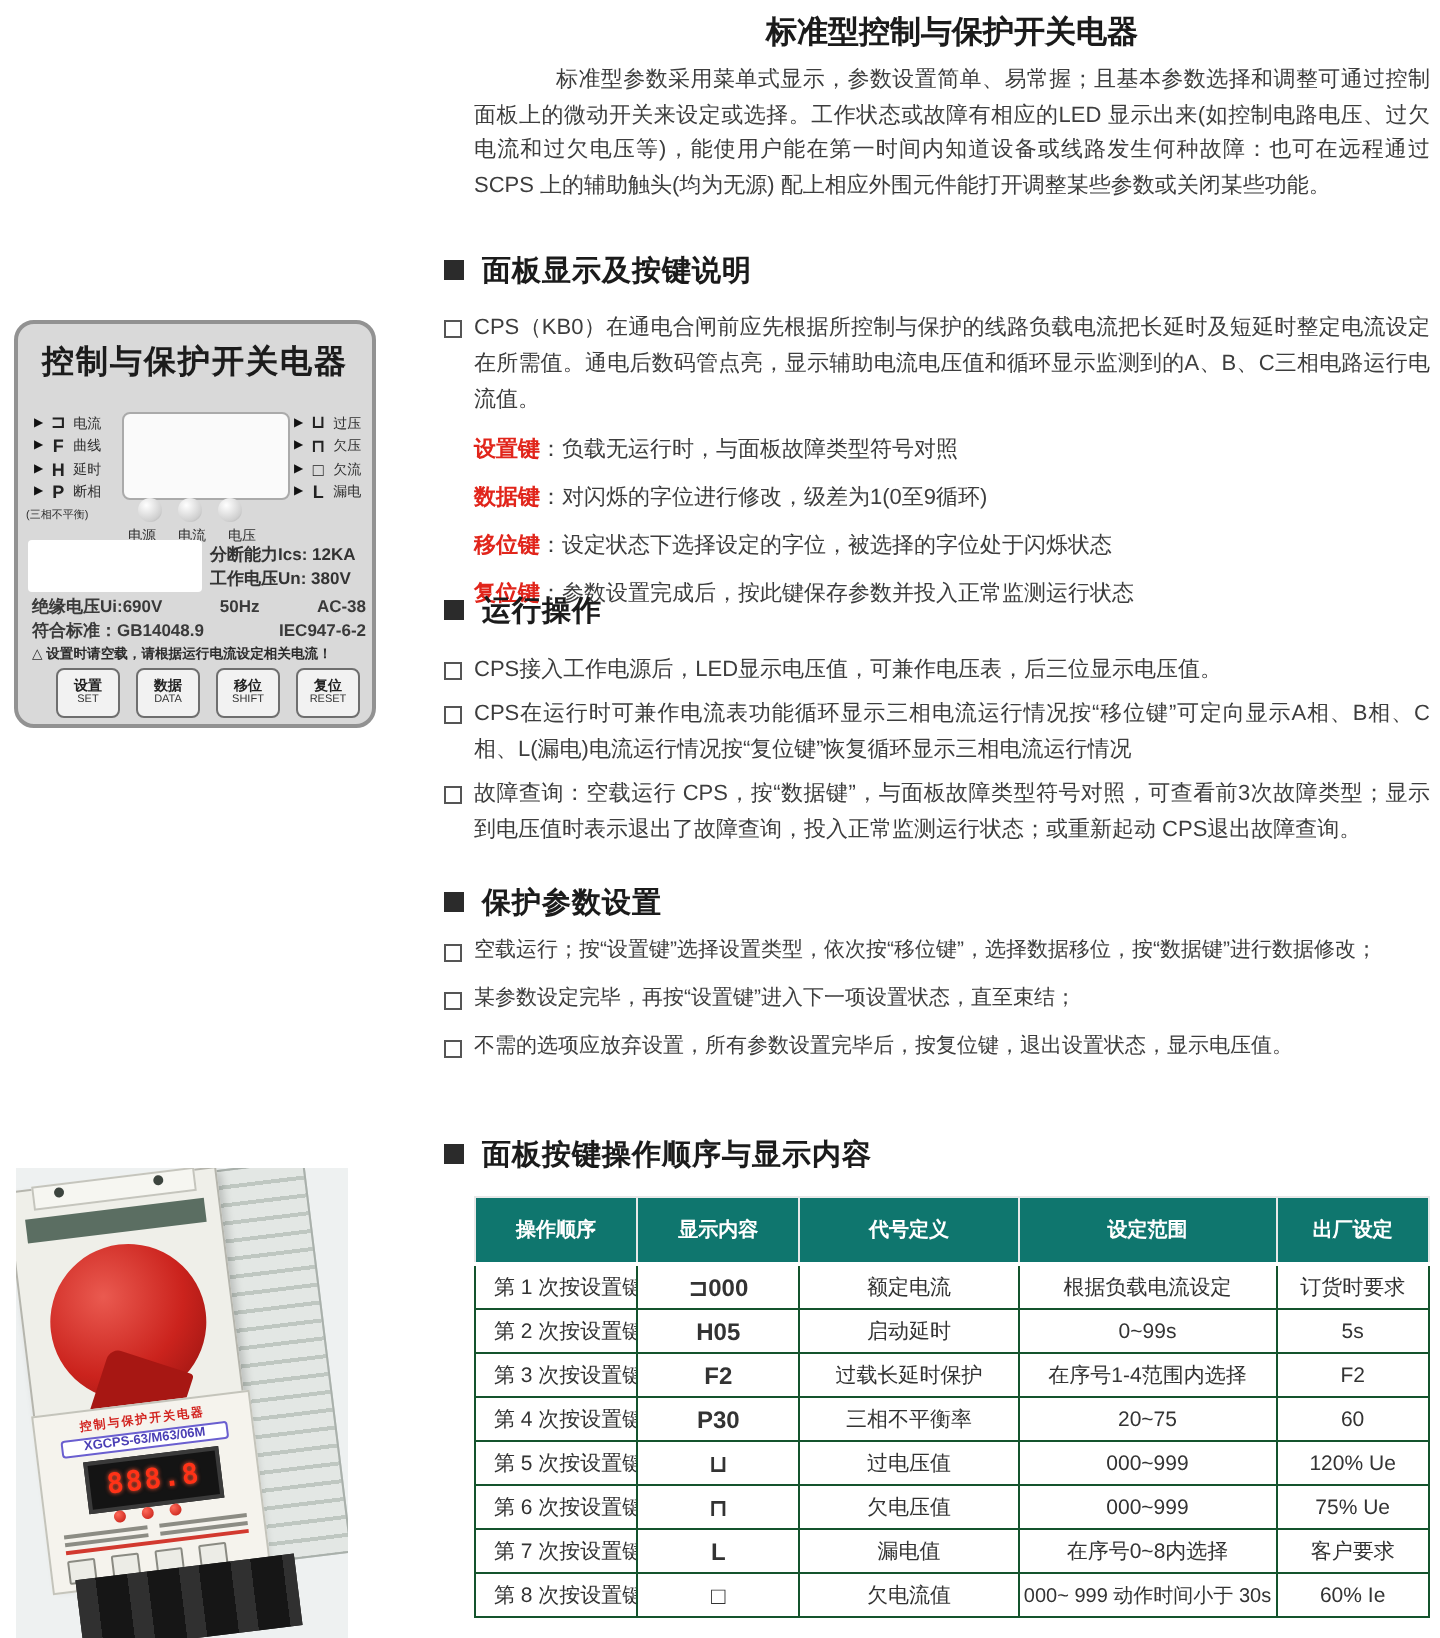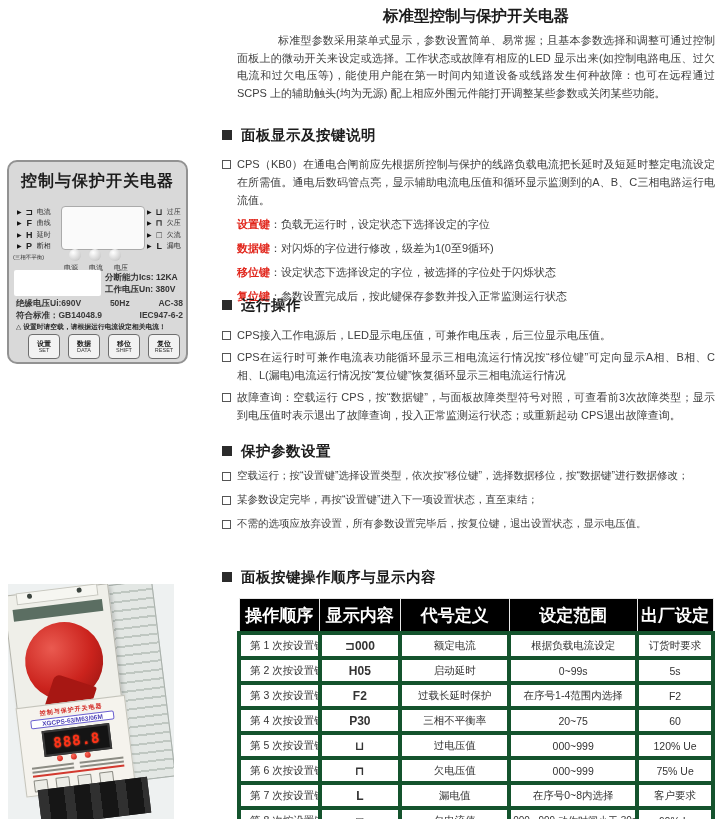--- a/index.html
+++ b/index.html
@@ -89,24 +89,24 @@
         border:1px solid #555;background:#fff;}
   .keys{margin-top:8px;padding-left:15px;}
   .key-line{height:24px;font-size:11px;color:#3d3d3d;display:flex;align-items:flex-start;}
   .key-label{color:#e1251b;font-weight:bold;}
   .sec3 .item{font-size:10.5px;line-height:21px;margin-top:3px;}
   .sec3 .item::before{top:7px;}
 
   
   .settings-table{position:absolute;left:15px;top:32px;width:478px;border-collapse:collapse;
         table-layout:fixed;}
-  .settings-table th{background:#000000;color:#fff;font-size:17px;font-weight:bold;
+  .settings-table th{background:#0f766e;color:#fff;font-size:10px;font-weight:bold;
         height:30px;border:1px solid #e8e8e8;border-bottom:2px solid #fff;}
   .settings-table th + th{border-left:1px solid rgba(255,255,255,.7);}
-  .settings-table td{border:4px solid #14532d;height:21px;font-size:10.5px;color:#333;
+  .settings-table td{border:1px solid #14532d;height:21px;font-size:10.5px;color:#333;
         text-align:center;padding:0 2px;overflow:hidden;white-space:nowrap;}
   .settings-table td.c0{text-align:left;padding-left:9px;}
   .settings-table td.sym{font-size:12px;font-weight:bold;}
   .settings-table td.small{font-size:10px;}
 </style>
 </head>
 <body>
 
 <div class="abs panel">
   <div class="panel-title">控制与保护开关电器</div>
@@ -255,21 +255,21 @@
 
   <div class="sec" style="top:124px;">
     <div class="sec-head">
       <span class="sq-bullet"></span>
       <span class="sec-title">面板显示及按键说明</span>
     </div>
     <div class="item" style="margin-top:9px;">CPS（KB0）在通电合闸前应先根据所控制与保护的线路负载电流把长延时及短延时整定电流设定在所需值。通电后数码管点亮，显示辅助电流电压值和循环显示监测到的A、B、C三相电路运行电流值。</div>
     <div class="keys">
       <div class="key-line">
         <span class="key-label">设置键</span>
-        <span>：负载无运行时，设定状态下选择设定的字位</span>
+        <span>：负载无运行时，与面板故障类型符号对照</span>
       </div>
       <div class="key-line">
         <span class="key-label">数据键</span>
         <span>：对闪烁的字位进行修改，级差为1(0至9循环)</span>
       </div>
       <div class="key-line">
         <span class="key-label">移位键</span>
         <span>：设定状态下选择设定的字位，被选择的字位处于闪烁状态</span>
       </div>
       <div class="key-line">

